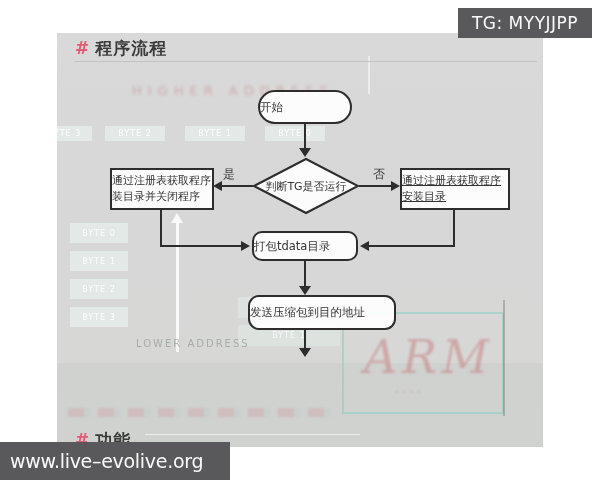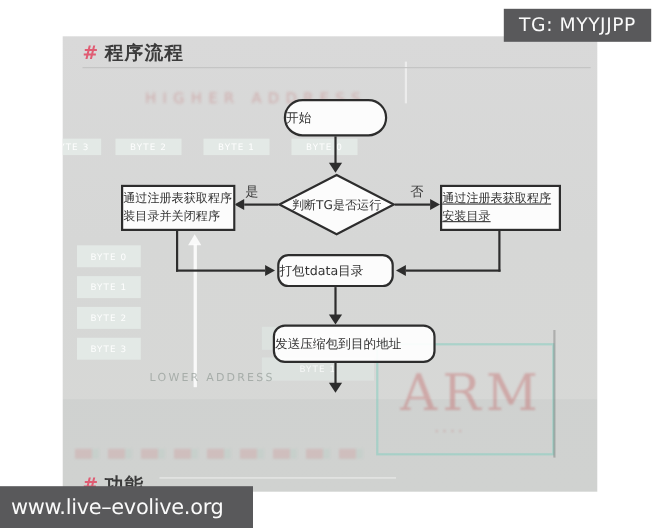--- a/index.html
+++ b/index.html
@@ -20,21 +20,21 @@
   .bg-cell.dim{background:rgba(229,239,234,0.45);color:rgba(255,255,255,0.75);}
   .bg-red{position:absolute;color:rgba(192,103,103,0.40);filter:blur(1.4px);white-space:nowrap;}
   .lower-addr{position:absolute;color:rgba(128,138,133,0.55);font-size:10px;letter-spacing:2px;
               filter:blur(0.4px);white-space:nowrap;}
   .up-arrow-line{position:absolute;width:3px;background:rgba(255,255,255,0.85);}
   .up-arrow-head{position:absolute;width:0;height:0;border-left:6px solid transparent;
                  border-right:6px solid transparent;border-bottom:10px solid rgba(255,255,255,0.85);}
   .teal-box{position:absolute;border:2px solid rgba(125,205,190,0.50);}
   .arm-text{position:absolute;font-family:"DejaVu Serif","Liberation Serif",serif;
             font-size:46px;color:rgba(195,105,105,0.42);letter-spacing:5px;filter:blur(0.8px);
-            text-align:center;white-space:nowrap;}
+            text-align:center;white-space:nowrap;font-style:italic;}
   .arm-sub{position:absolute;font-family:"DejaVu Serif","Liberation Serif",serif;font-size:13px;
            color:rgba(195,105,105,0.42);letter-spacing:3px;filter:blur(1px);white-space:nowrap;}
   .dark-vline{position:absolute;width:2px;background:rgba(70,70,70,0.28);}
   .lite-vline{position:absolute;width:2px;background:rgba(255,255,255,0.5);}
   .smudge-row{position:absolute;height:9px;filter:blur(1px);
       background:repeating-linear-gradient(90deg,rgba(205,150,150,0.32) 0 16px,rgba(170,200,190,0.22) 16px 22px,transparent 22px 30px);}
   .faint-rule{position:absolute;height:1px;background:rgba(248,248,248,0.7);}
   
   .node{position:absolute;background:rgba(255,255,255,0.92);border:2px solid #2d2d2d;
         display:flex;flex-direction:column;align-items:flex-start;justify-content:center;

